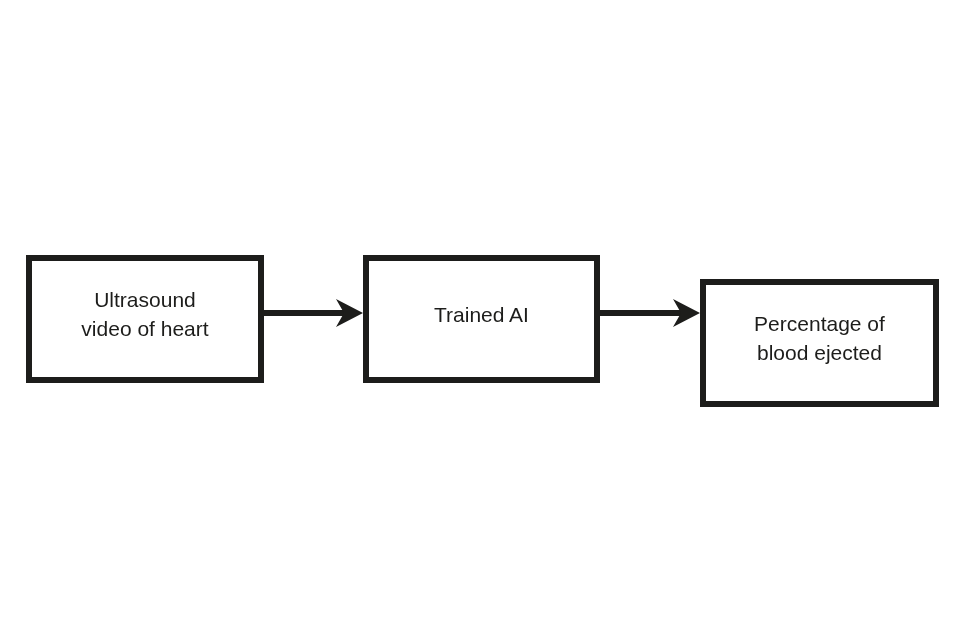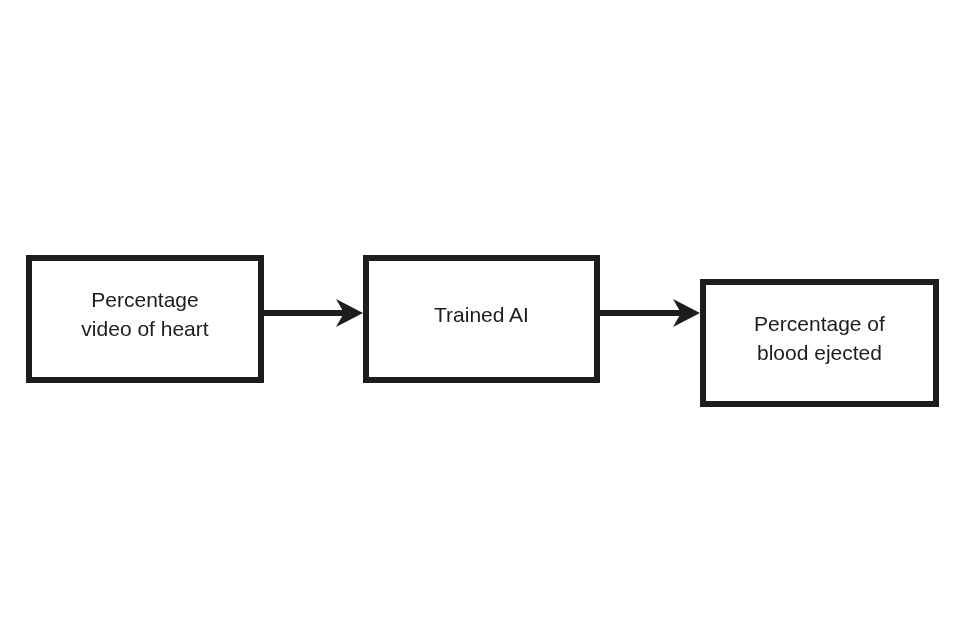--- a/index.html
+++ b/index.html
@@ -64,21 +64,21 @@
       <line class="arrow-line" x1="264" y1="313" x2="346" y2="313"></line>
       <polygon class="arrow-head" points="363,313 336,299 344,313 336,327"></polygon>
     </g>
     <g>
       <line class="arrow-line" x1="600" y1="313" x2="683" y2="313"></line>
       <polygon class="arrow-head" points="700,313 673,299 681,313 673,327"></polygon>
     </g>
   </svg>
 
   <div class="flow-node" id="node-input">
-    <span class="node-label">Percentage
+    <span class="node-label">Ultrasound
 video of heart</span>
   </div>
 
   <div class="flow-node" id="node-model">
     <span class="node-label">Trained AI</span>
   </div>
 
   <div class="flow-node" id="node-output">
     <span class="node-label">Percentage of
 blood ejected</span>

